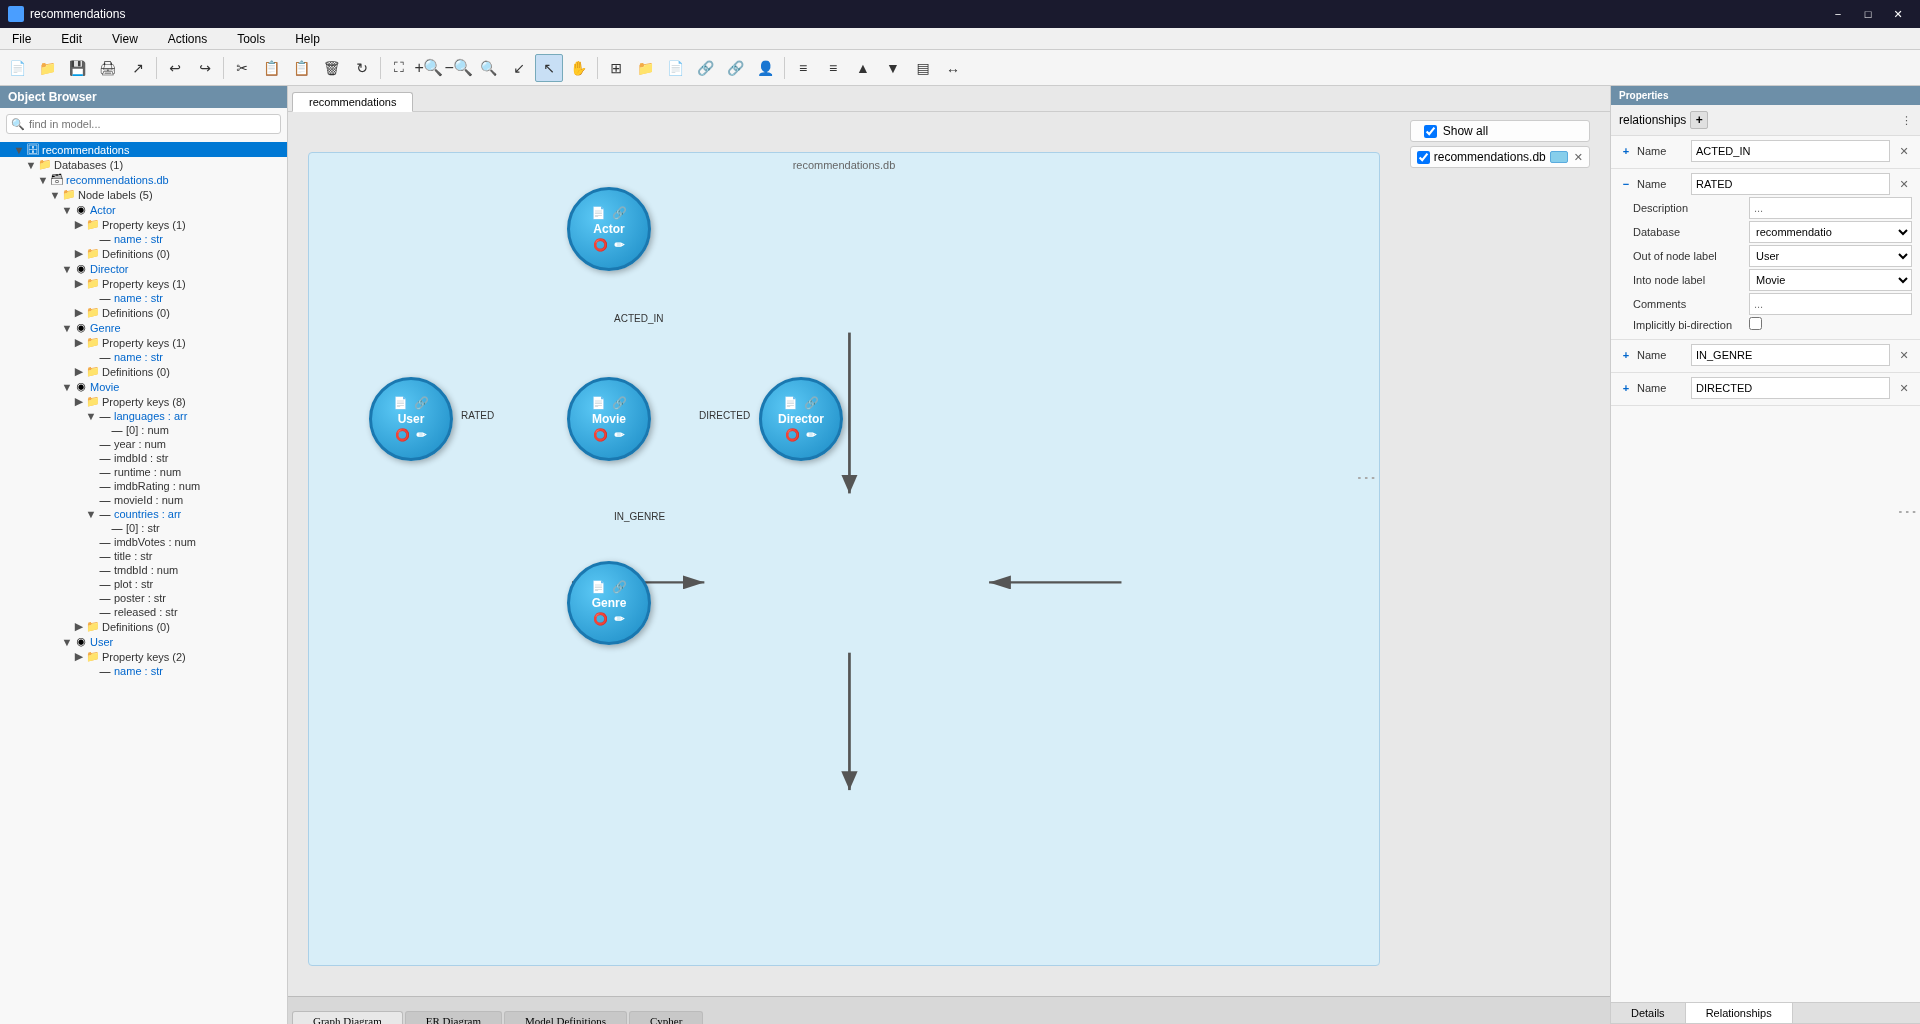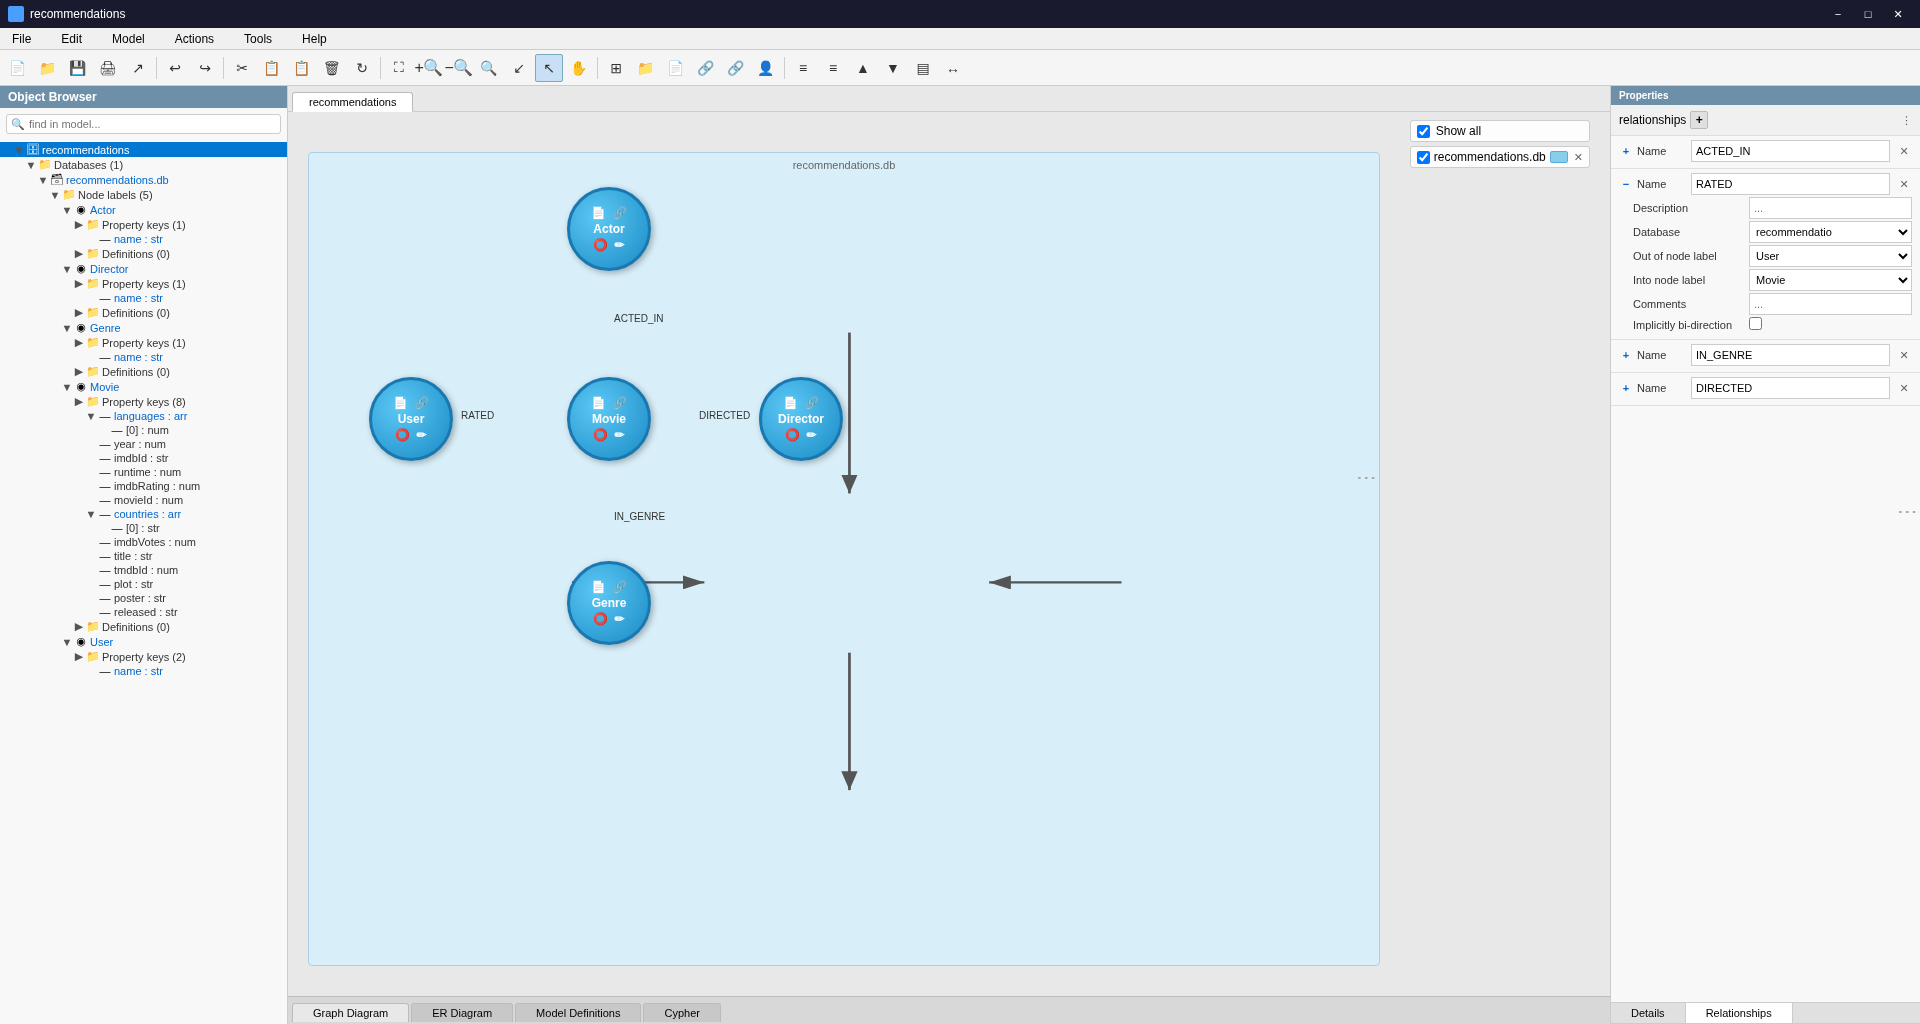--- a/index.html
+++ b/index.html
@@ -141,21 +141,21 @@
     }
 
     
     #canvas-controls {
       position: absolute; top: 8px; right: 20px;
       display: flex; flex-direction: column; gap: 4px;
       z-index: 10;
     }
     .show-all-row {
       display: flex; align-items: center; gap: 6px;
-      background: rgba(255,255,255,0.9); padding: 3px 6px; border-radius: 3px;
+      background: rgba(255,255,255,0.9); padding: 3px 13px; border-radius: 3px;
       border: 1px solid #ccc;
     }
     .show-all-row input[type=checkbox] { margin: 0; }
     .db-badge {
       display: flex; align-items: center; gap: 4px;
       background: rgba(255,255,255,0.9); padding: 3px 6px; border-radius: 3px;
       border: 1px solid #ccc;
     }
     .db-color-swatch { width: 18px; height: 12px; background: #87ceeb; border: 1px solid #5aabde; border-radius: 2px; }
     .db-close { cursor: pointer; color: #666; font-size: 11px; margin-left: 2px; }
@@ -209,21 +209,22 @@
       pointer-events: none;
     }
 
     
     #bottom-tabs {
       height: 28px;
       background: #d8d8d8;
       border-top: 1px solid #bbb;
       display: flex;
       align-items: flex-start;
-      padding: 6px 0 0 4px;
+      padding: 14px 0 0 4px;
+      font-family: Liberation Serif, serif;
     }
     .bottom-tab {
       padding: 3px 20px;
       background: #c8c8c8;
       border: 1px solid #bbb;
       border-bottom: none;
       border-radius: 3px 3px 0 0;
       font-size: 11px;
       cursor: pointer;
       margin-right: 2px;
@@ -318,21 +319,21 @@
   <div class="win-controls">
     <button class="win-btn">−</button>
     <button class="win-btn">□</button>
     <button class="win-btn close">✕</button>
   </div>
 </div>
 
 <div id="menubar">
   <span class="menu-item">File</span>
   <span class="menu-item">Edit</span>
-  <span class="menu-item">Model</span>
+  <span class="menu-item">View</span>
   <span class="menu-item">Actions</span>
   <span class="menu-item">Tools</span>
   <span class="menu-item">Help</span>
 </div>
 
 <div id="toolbar">
   <button class="tb-btn">📄</button>
   <button class="tb-btn">📁</button>
   <button class="tb-btn">💾</button>
   <button class="tb-btn">🖨</button>

